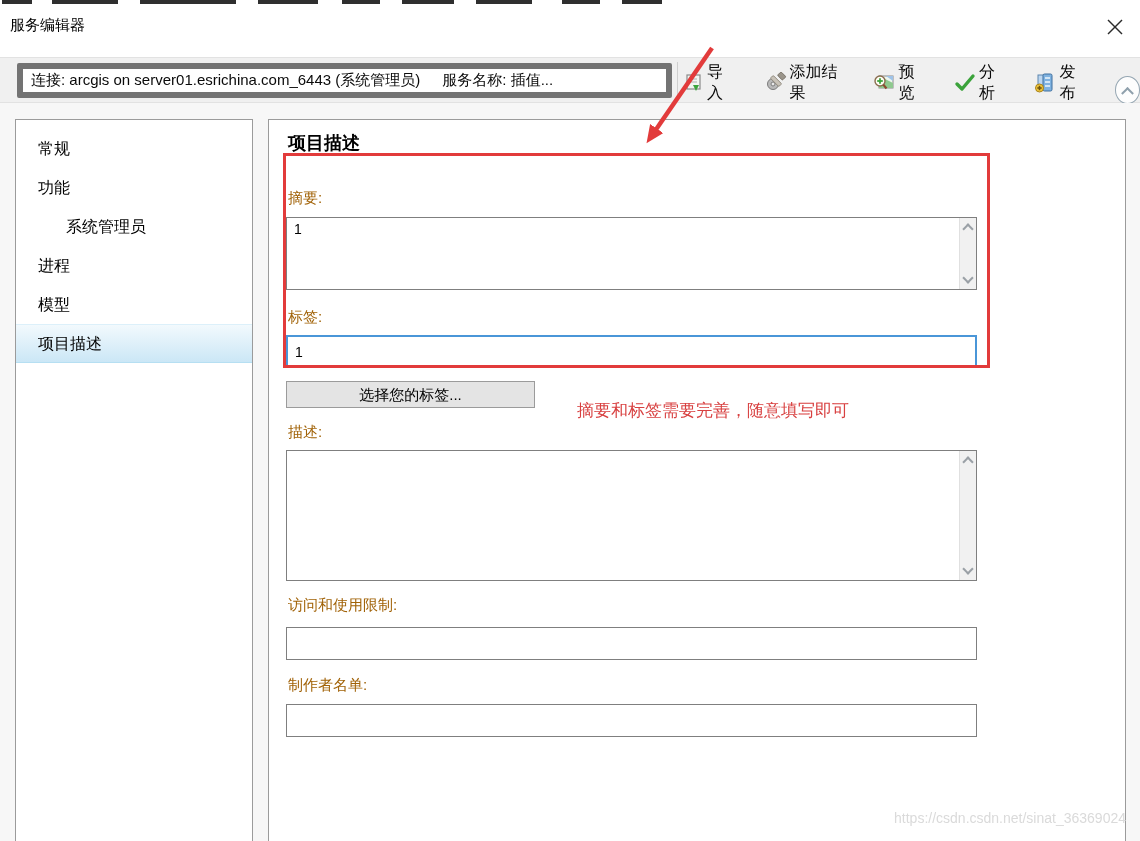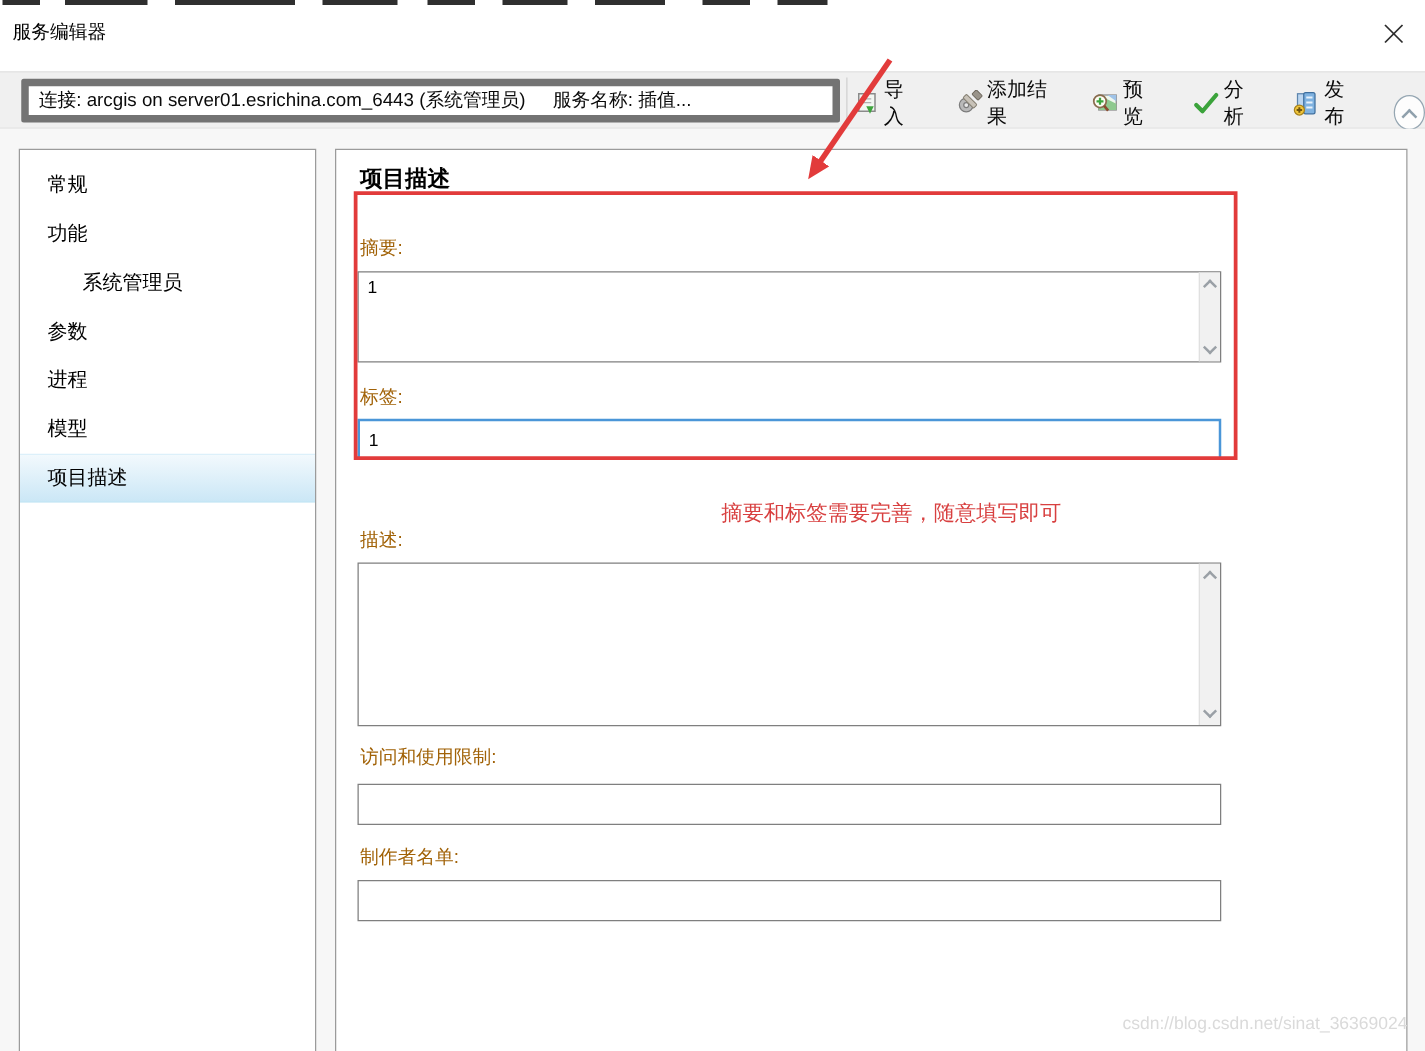--- a/index.html
+++ b/index.html
@@ -167,39 +167,39 @@
       </div>
     </div>
   </div>
 
   <div class="panels-bg"></div>
 
   <div class="panel sidebar">
     <div class="side-item">常规</div>
     <div class="side-item">功能</div>
     <div class="side-item indent">系统管理员</div>
-    <div class="side-item">参数</div>
     <div class="side-item">进程</div>
     <div class="side-item">模型</div>
     <div class="side-item selected">项目描述</div>
   </div>
 
   <div class="panel mainpanel">
     <div class="heading">项目描述</div>
 
     <div class="fld-label" style="top:69px">摘要:</div>
     <textarea class="box" style="top: 97px; height: 73px;">1</textarea>
     <div class="sbar" style="left:690px; top:98px; height:71px;">
       <span class="up"></span>
       <span class="dn"></span>
     </div>
 
     <div class="fld-label" style="top:188px">标签:</div>
     <input class="box focused" style="top: 215px;" value="1">
 
+    <button class="tags-btn">选择您的标签...</button>
 
     <div class="fld-label" style="top:303px">描述:</div>
     <textarea class="box" style="top: 330px; height: 131px;"></textarea>
     <div class="sbar" style="left:690px; top:331px; height:129px;">
       <span class="up"></span>
       <span class="dn"></span>
     </div>
 
     <div class="fld-label" style="top:476px">访问和使用限制:</div>
     <input class="box" style="top: 507px;" value="">
@@ -212,14 +212,14 @@
   <div class="red-note">摘要和标签需要完善，随意填写即可</div>
   <svg class="arrow-svg" width="1140" height="841" viewBox="0 0 1140 841">
     <defs>
       <marker id="ah" markerUnits="userSpaceOnUse" markerWidth="26" markerHeight="26" refX="3" refY="8" orient="auto">
         <path d="M0,0 L18,8 L0,16 Z" fill="#e23b3b"></path>
       </marker>
     </defs>
     <line x1="712" y1="48" x2="655" y2="131" stroke="#e23b3b" stroke-width="4.5" marker-end="url(#ah)"></line>
   </svg>
 
-  <div class="watermark">csdn://blog.csdn.net/sinat_36369024</div>
+  <div class="watermark">https://csdn.csdn.net/sinat_36369024</div>
 </div>
 
 </body></html>

